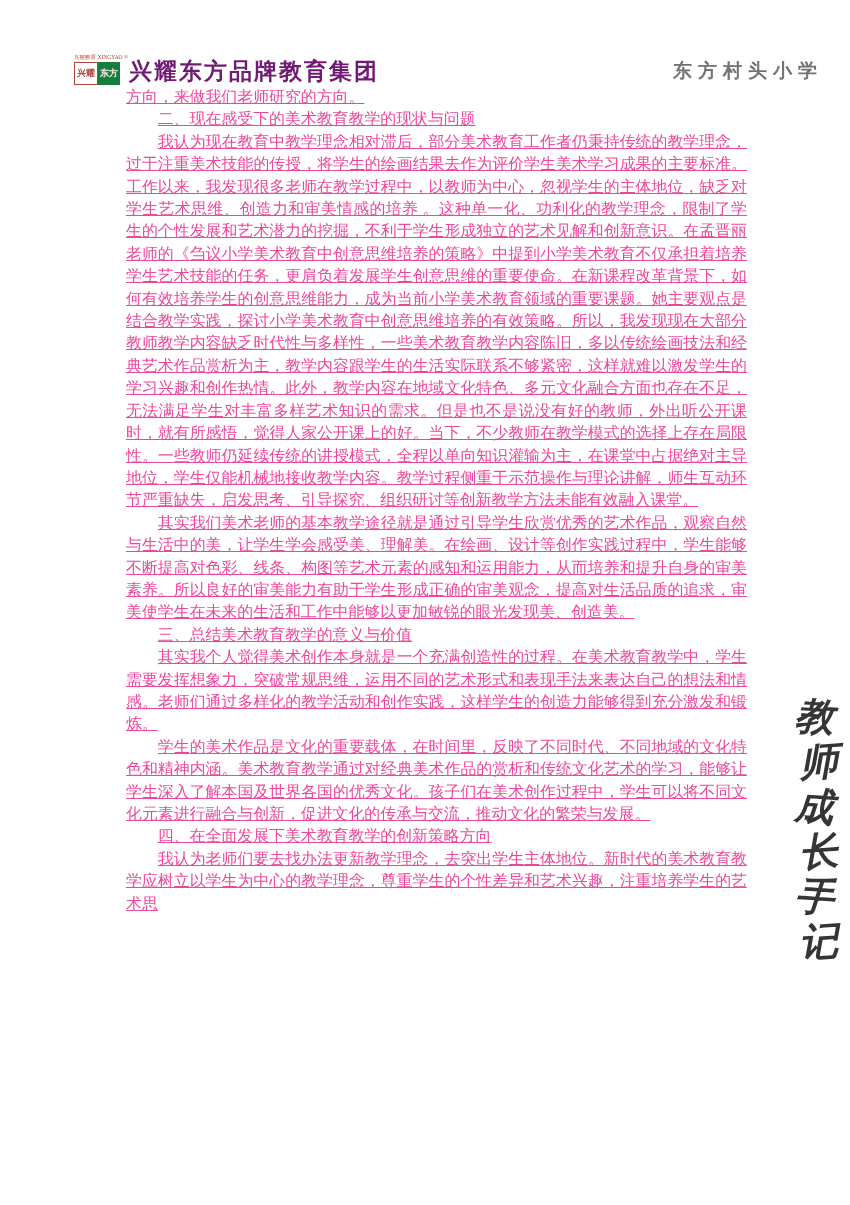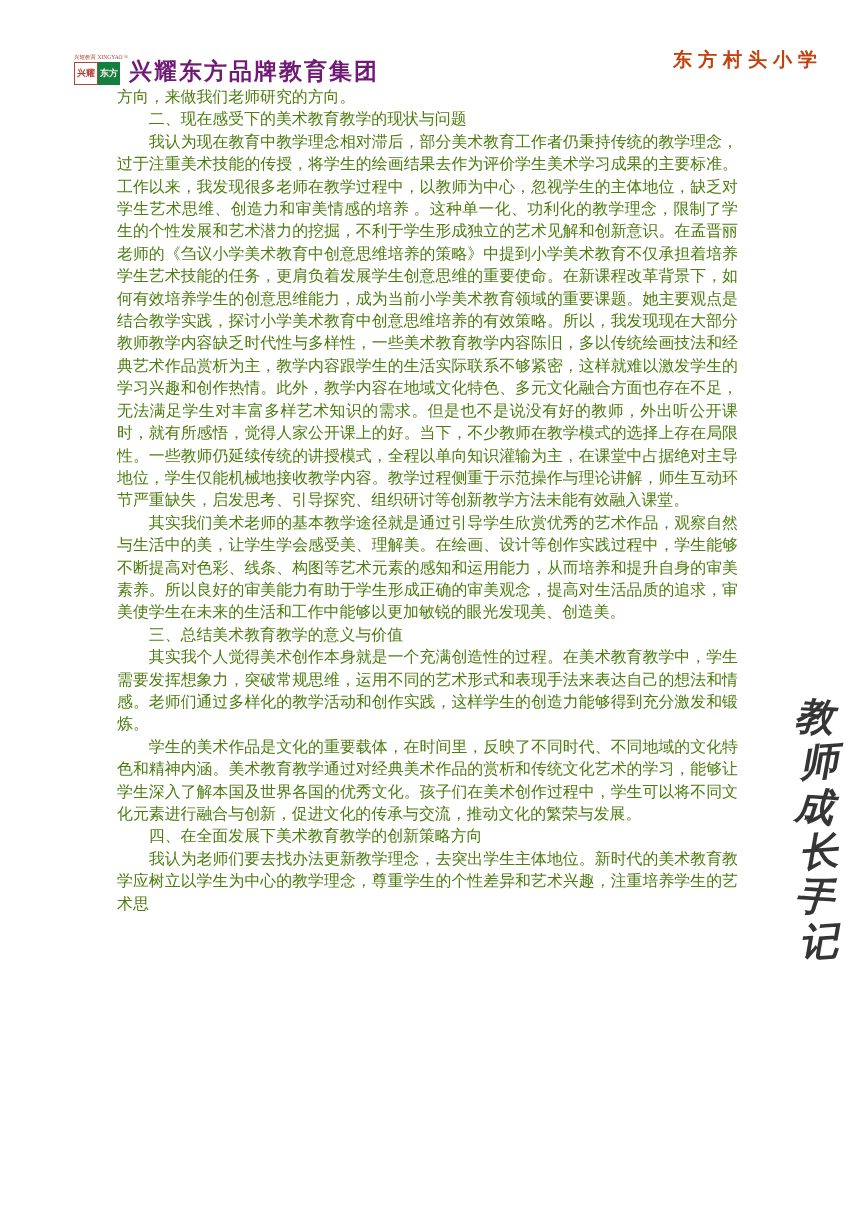--- a/index.html
+++ b/index.html
@@ -17,29 +17,29 @@
   .seal-left{flex:1;border:1.5px solid #b0453c;color:#b0453c;font-size:9px;font-weight:bold;
              display:flex;align-items:center;justify-content:center;line-height:1;letter-spacing:0;}
   .seal-right{flex:1;background:#15803d;color:#fdecea;font-size:9px;font-weight:bold;
              display:flex;align-items:center;justify-content:center;line-height:1;}
   .brand-title{
     position:absolute;left:129px;top:56px;
     font-size:23px;font-weight:bold;color:#701a75;
     letter-spacing:2px;font-family:"DejaVu Serif","Liberation Serif",serif;
   }
   .school-name{
-    position:absolute;right:27px;top:47px;
-    font-size:19px;font-weight:bold;color:#c2410c;
+    position:absolute;right:27px;top:58px;
+    font-size:19px;font-weight:bold;color:#737373;
     letter-spacing:6px;font-family:Liberation Serif, serif;
   }
   
   .content{
-    position:absolute;left:117px;top:86px;width:621px;
-    font-size:15.9px;line-height:22.4px;color:#4d7c0f;
-    text-align:justify;text-justify:inter-character;
+    position:absolute;left:126px;top:86px;width:621px;
+    font-size:15.9px;line-height:22.4px;color:#ec4899;
+    text-align:justify;text-justify:inter-character;text-decoration:underline;
   }
   .content p{margin:0;}
   .content p.indent{text-indent:2em;}
   
   .vertical-title{
     position:absolute;right:14px;top:694px;
     display:flex;flex-direction:column;align-items:center;
     color:#353535;
     font-family:"DejaVu Serif","Liberation Serif",serif;
   }

